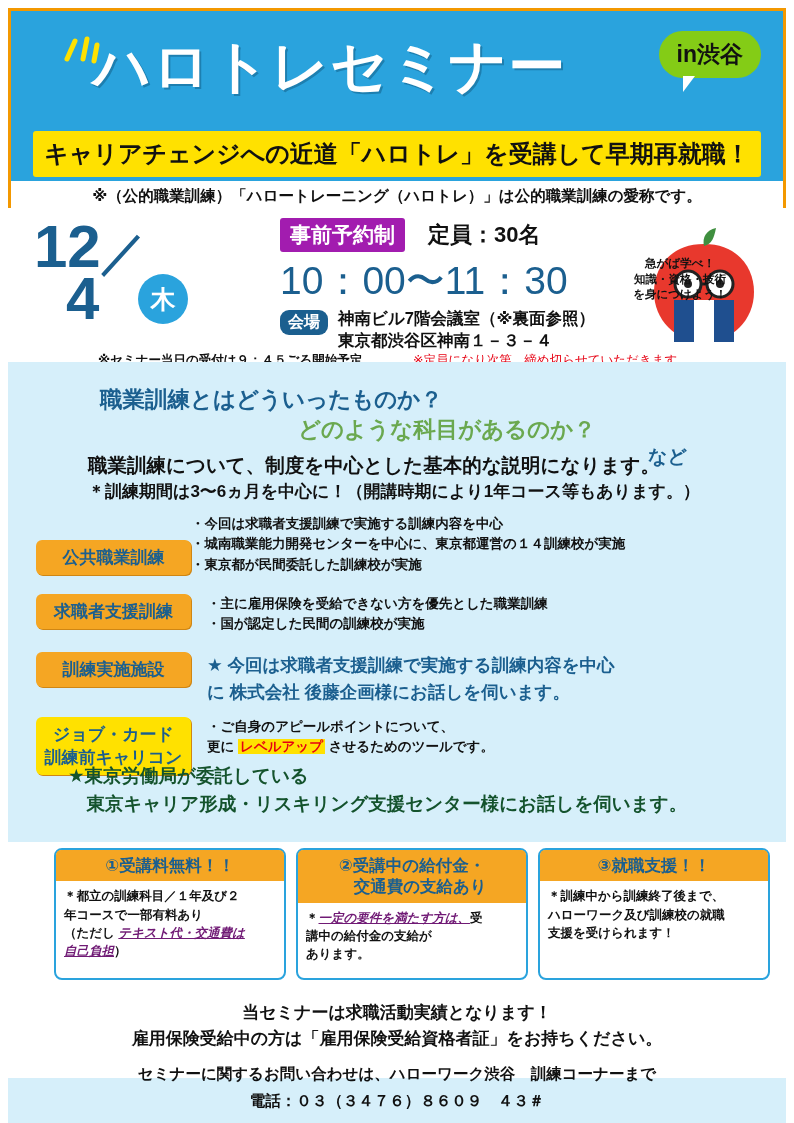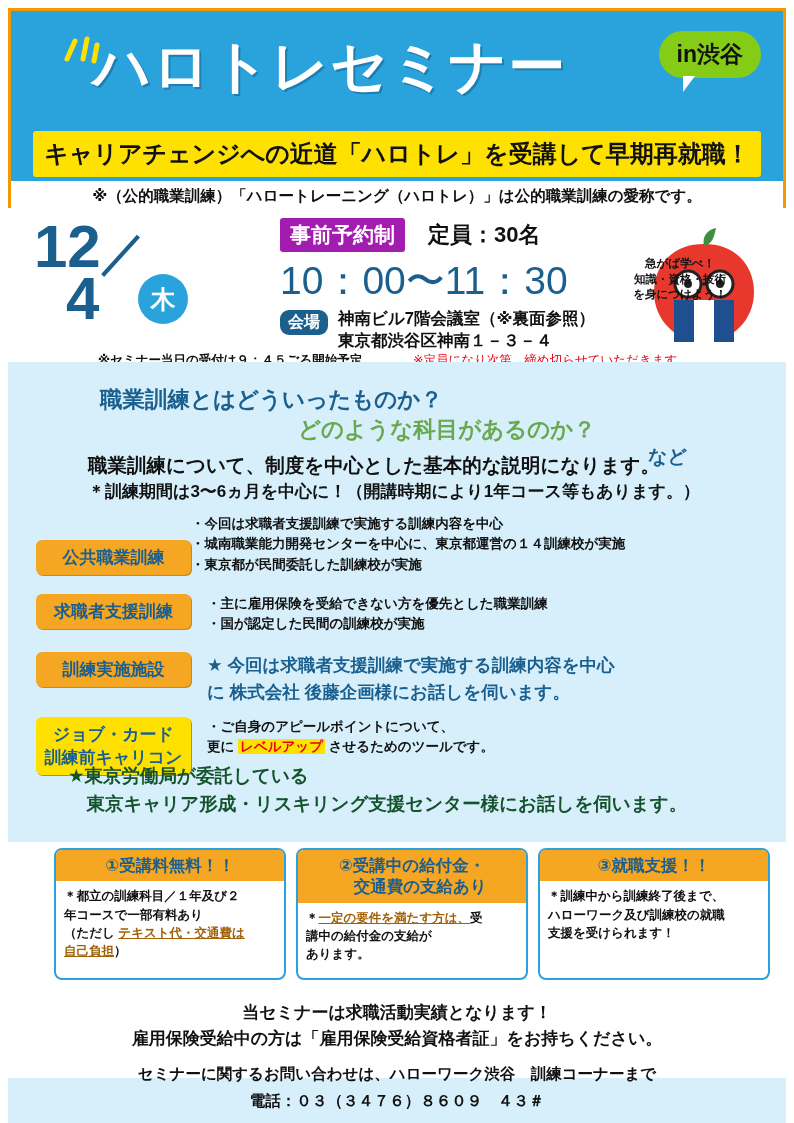--- a/index.html
+++ b/index.html
@@ -133,21 +133,21 @@
   }
   .box:nth-child(1){left:46px;}
   .box:nth-child(2){left:288px;}
   .box:nth-child(3){left:530px;}
   .box-head{
     background:#f5a623;color:#1b5f8f;font-weight:bold;font-size:16.5px;
     text-align:center;padding:5px 2px;line-height:1.3;
     border-radius:5px 5px 0 0;
   }
   .box-body{font-size:12.5px;line-height:1.45;padding:6px 8px;color:#111;font-weight:bold;}
-  .red{color:#a16207;}
+  .red{color:#701a75;font-style:italic;}
   .uline{text-decoration:underline;}
 
   
   .foot1{
     position:absolute;left:8px;top:1000px;width:778px;text-align:center;
     font-size:17px;font-weight:bold;color:#111;line-height:1.55;
   }
   .foot-blue{
     position:absolute;left:8px;top:1078px;width:778px;height:45px;
     background:#d6effa;

